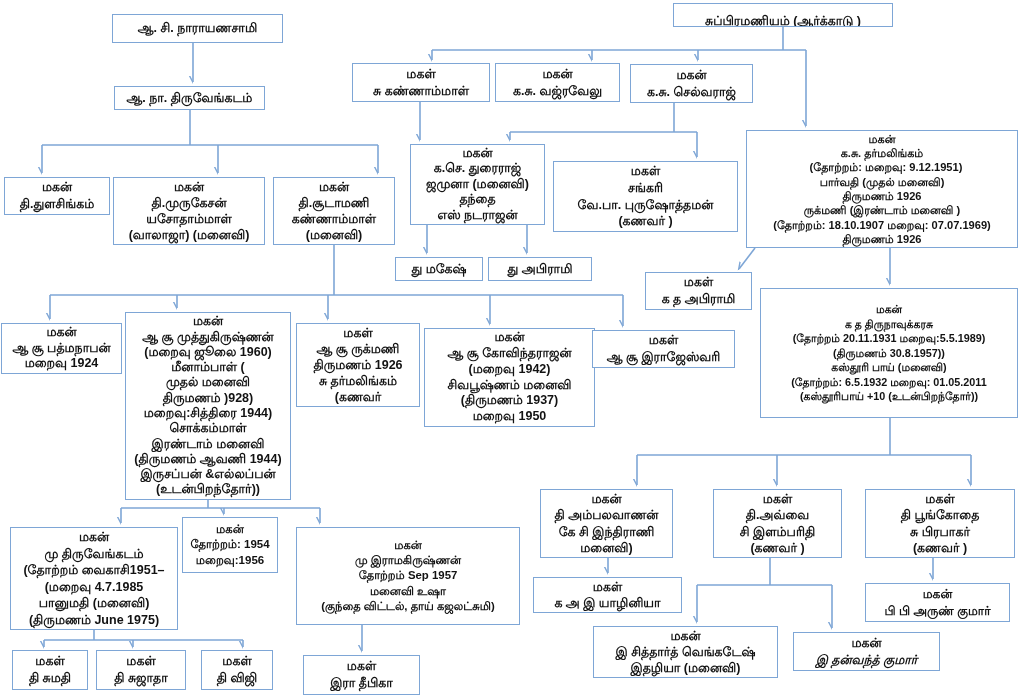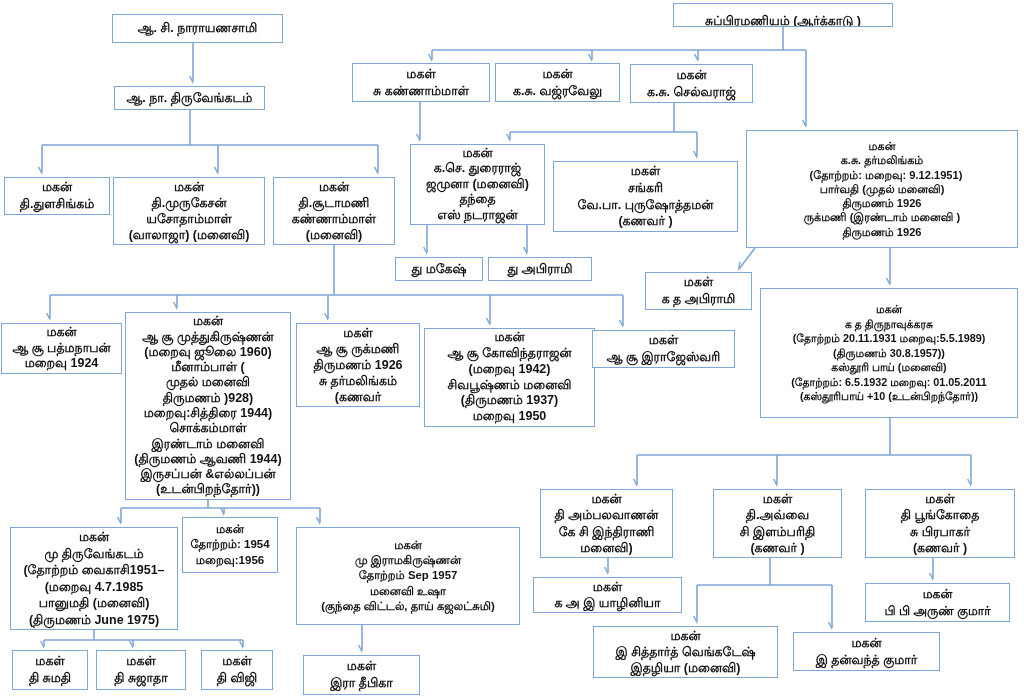--- a/index.html
+++ b/index.html
@@ -114,20 +114,21 @@
         <span style="line-height: 16.9px;">மகன்</span>
         <span style="line-height: 16.9px;">க.சு. செல்வராஜ்</span>
       </div>
       <div class="node" style="left: 746px; top: 130px; width: 272px; height: 118px; border-color: rgb(126, 166, 214); color: rgb(18, 18, 18); font-size: 11.1px;">
         <span style="line-height: 14.3px;">மகன்</span>
         <span style="line-height: 14.3px;">க.சு. தர்மலிங்கம்</span>
         <span style="line-height: 14.3px; margin-left: 8px;">(தோற்றம்:   மறைவு:  9.12.1951)</span>
         <span style="line-height: 14.3px;">பார்வதி (முதல் மனைவி)</span>
         <span style="line-height: 14.3px;">திருமணம் 1926</span>
         <span style="line-height: 14.3px;">ருக்மணி  (இரண்டாம் மனைவி )</span>
+        <span style="line-height: 14.3px;">(தோற்றம்: 18.10.1907  மறைவு: 07.07.1969)</span>
         <span style="line-height: 14.3px;">திருமணம் 1926</span>
       </div>
       <div class="node" style="left: 4px; top: 177px; width: 106px; height: 38px; border-color: rgb(126, 166, 214); color: rgb(18, 18, 18); font-size: 12.5px;">
         <span style="line-height: 16.9px;">மகன்</span>
         <span style="line-height: 16.9px;">தி.துளசிங்கம்</span>
       </div>
       <div class="node" style="left: 113px; top: 177px; width: 152px; height: 68px; border-color: rgb(126, 166, 214); color: rgb(18, 18, 18); font-size: 12.5px;">
         <span style="line-height: 16px;">மகன்</span>
         <span style="line-height: 16px;">தி.முருகேசன்</span>
         <span style="line-height: 16px;">யசோதாம்மாள்</span>
@@ -271,16 +272,16 @@
         <span style="line-height: 16.9px;">மகள்</span>
         <span style="line-height: 16.9px;">இரா தீபிகா</span>
       </div>
       <div class="node" style="left: 593px; top: 626px; width: 185px; height: 52px; border-color: rgb(126, 166, 214); color: rgb(18, 18, 18); font-size: 12.5px;">
         <span style="line-height: 16px;">மகன்</span>
         <span style="line-height: 16px;">இ சித்தார்த்  வெங்கடேஷ்</span>
         <span style="line-height: 16px;">இதழியா (மனைவி)</span>
       </div>
       <div class="node" style="left: 793px; top: 632px; width: 147px; height: 39px; border-color: rgb(126, 166, 214); color: rgb(18, 18, 18); font-size: 12.5px;">
         <span style="line-height: 16.9px;">மகன்</span>
-        <span style="line-height: 16.9px;">இ தன்வந்த்  குமார்</span>
+        <span style="line-height: 16.9px; font-style: italic;">இ தன்வந்த்  குமார்</span>
       </div>
     </div>
 </div>
 
 </body></html>

